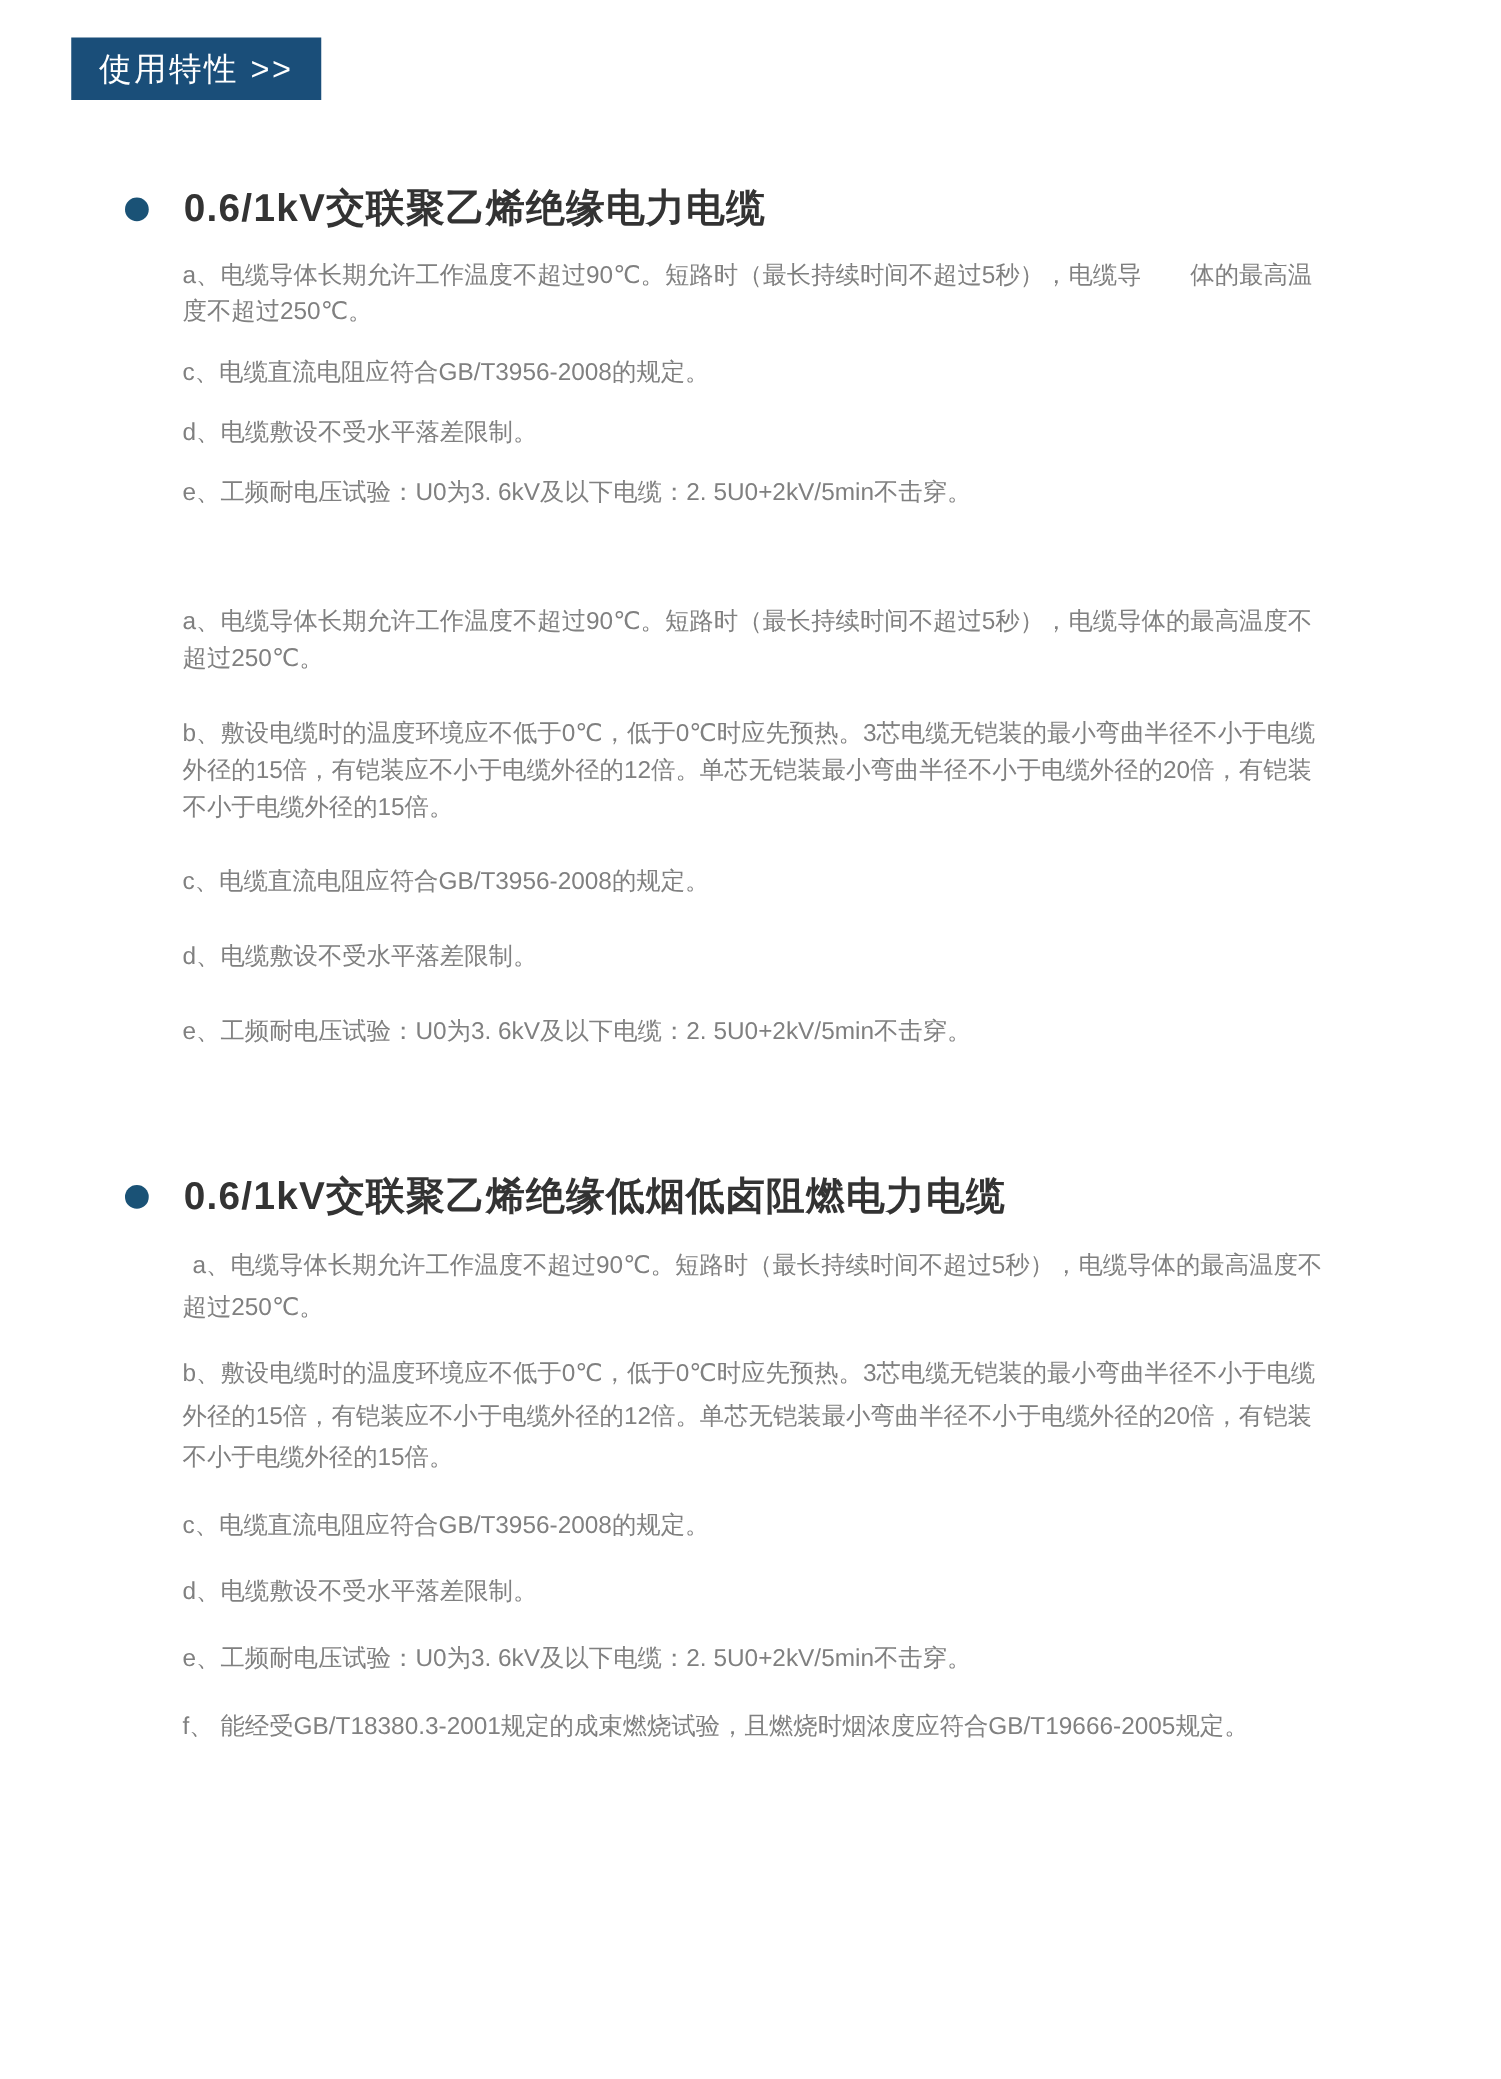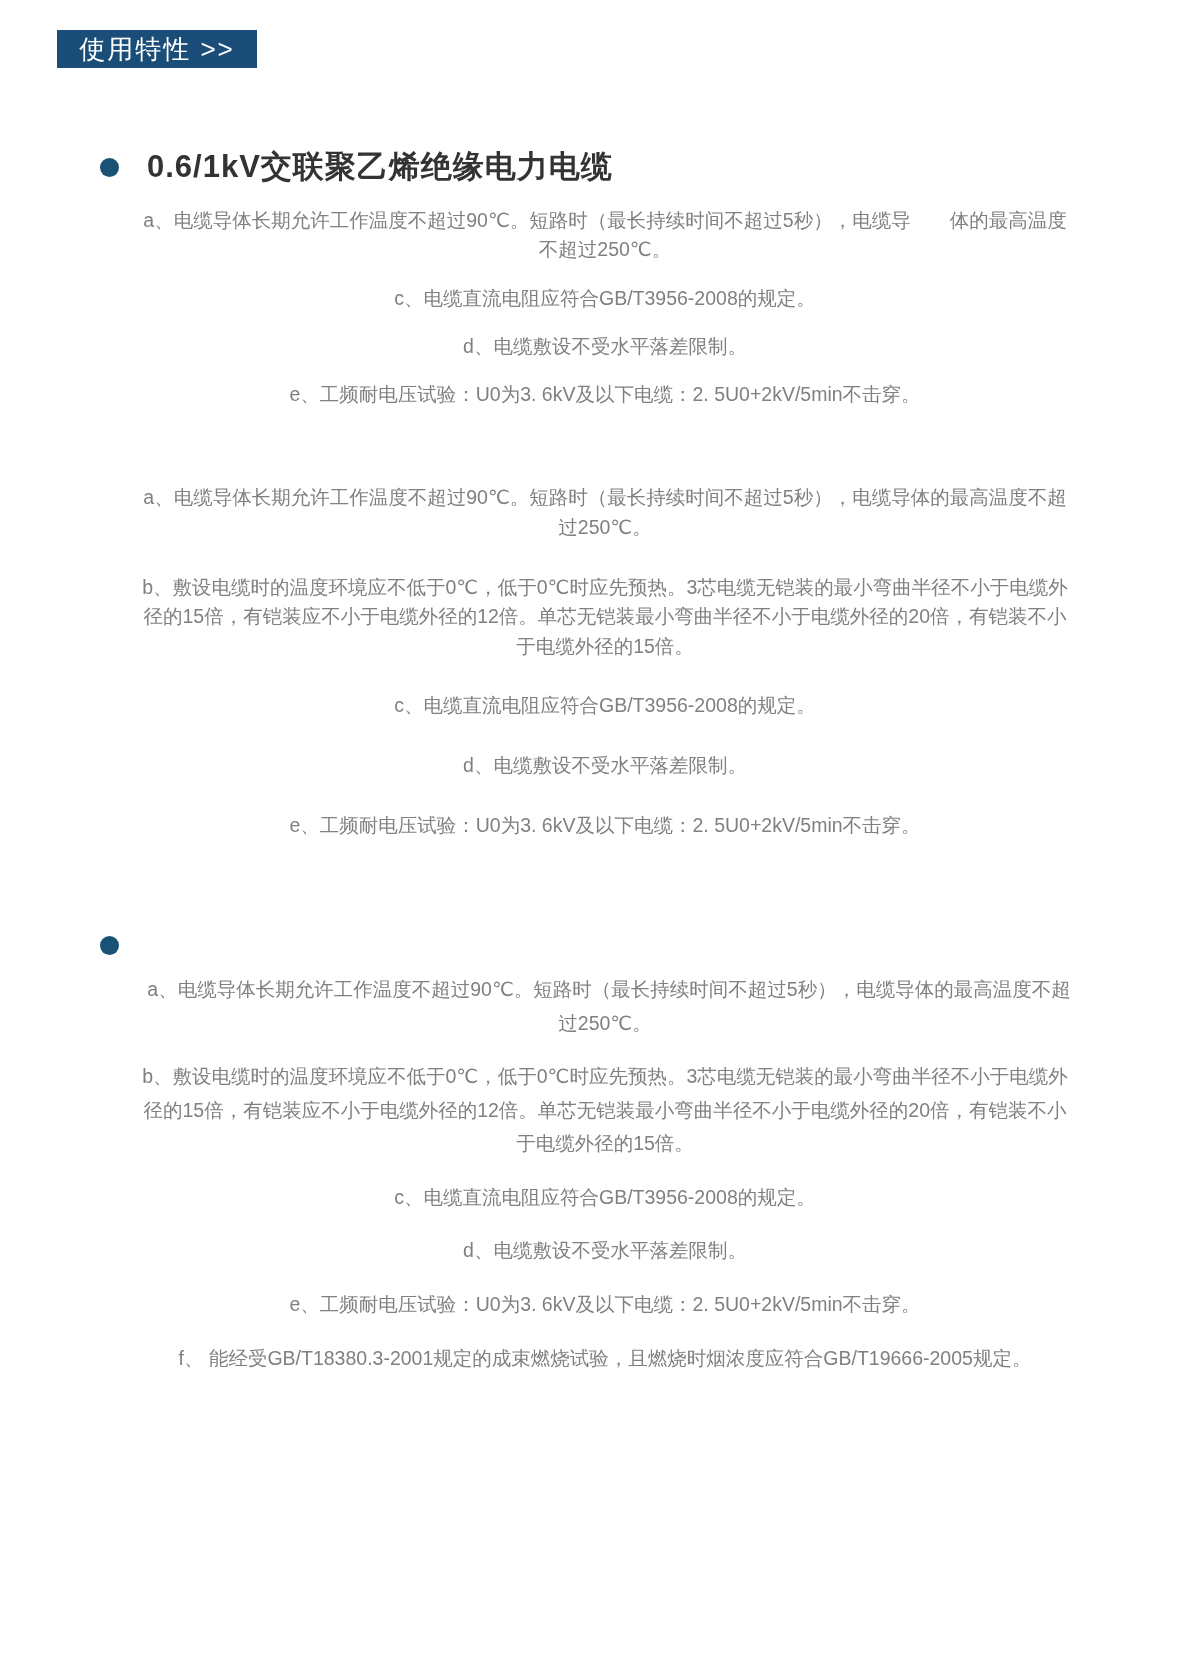--- a/index.html
+++ b/index.html
@@ -12,21 +12,21 @@
     width:1201px;
     height:1663px;
     background:#ffffff;
     overflow:hidden;
   }
   .badge{
     position:absolute;
     left:57px;
     top:30px;
     width:200px;
-    height:38px;
+    height:50px;
     background:#1a4e79;
     color:#ffffff;
     display:flex;
     align-items:center;
     justify-content:center;
     font-size:26px;
     letter-spacing:2px;
   }
   .content{
     position:absolute;
@@ -53,21 +53,21 @@
     font-weight:bold;
     color:#333333;
     letter-spacing:1px;
   }
   .section-body{
     padding-left:30px;
     color:#808080;
     font-size:19.5px;
     width:950px;
   }
-  .section-body p{margin:6px;text-align:center;}
+  .section-body p{margin:16px;}
   .s1 .section-body p{line-height:1.5; margin-bottom:19px;}
   .s2 .section-body p{line-height:1.52; margin-bottom:30px;}
   .s3 .section-body p{line-height:1.72; margin-bottom:20px;}
   .s2{margin-top:74px;}
   .s3{margin-top:96px;}
   .indent-a{text-indent:8px;}
 </style>
 </head>
 <body>
 
@@ -98,20 +98,21 @@
         <p>b、敷设电缆时的温度环境应不低于0℃，低于0℃时应先预热。3芯电缆无铠装的最小弯曲半径不小于电缆外径的15倍，有铠装应不小于电缆外径的12倍。单芯无铠装最小弯曲半径不小于电缆外径的20倍，有铠装不小于电缆外径的15倍。</p>
         <p>c、电缆直流电阻应符合GB/T3956-2008的规定。</p>
         <p>d、电缆敷设不受水平落差限制。</p>
         <p>e、工频耐电压试验：U0为3. 6kV及以下电缆：2. 5U0+2kV/5min不击穿。</p>
       </div>
     </div>
 
     <div class="section s3">
       <div class="section-heading">
         <span class="bullet"></span>
+        <span class="section-title">0.6/1kV交联聚乙烯绝缘低烟低卤阻燃电力电缆</span>
       </div>
       <div class="section-body">
         <p class="indent-a">a、电缆导体长期允许工作温度不超过90℃。短路时（最长持续时间不超过5秒），电缆导体的最高温度不超过250℃。</p>
         <p>b、敷设电缆时的温度环境应不低于0℃，低于0℃时应先预热。3芯电缆无铠装的最小弯曲半径不小于电缆外径的15倍，有铠装应不小于电缆外径的12倍。单芯无铠装最小弯曲半径不小于电缆外径的20倍，有铠装不小于电缆外径的15倍。</p>
         <p>c、电缆直流电阻应符合GB/T3956-2008的规定。</p>
         <p>d、电缆敷设不受水平落差限制。</p>
         <p>e、工频耐电压试验：U0为3. 6kV及以下电缆：2. 5U0+2kV/5min不击穿。</p>
         <p>f、 能经受GB/T18380.3-2001规定的成束燃烧试验，且燃烧时烟浓度应符合GB/T19666-2005规定。</p>
       </div>
     </div>

